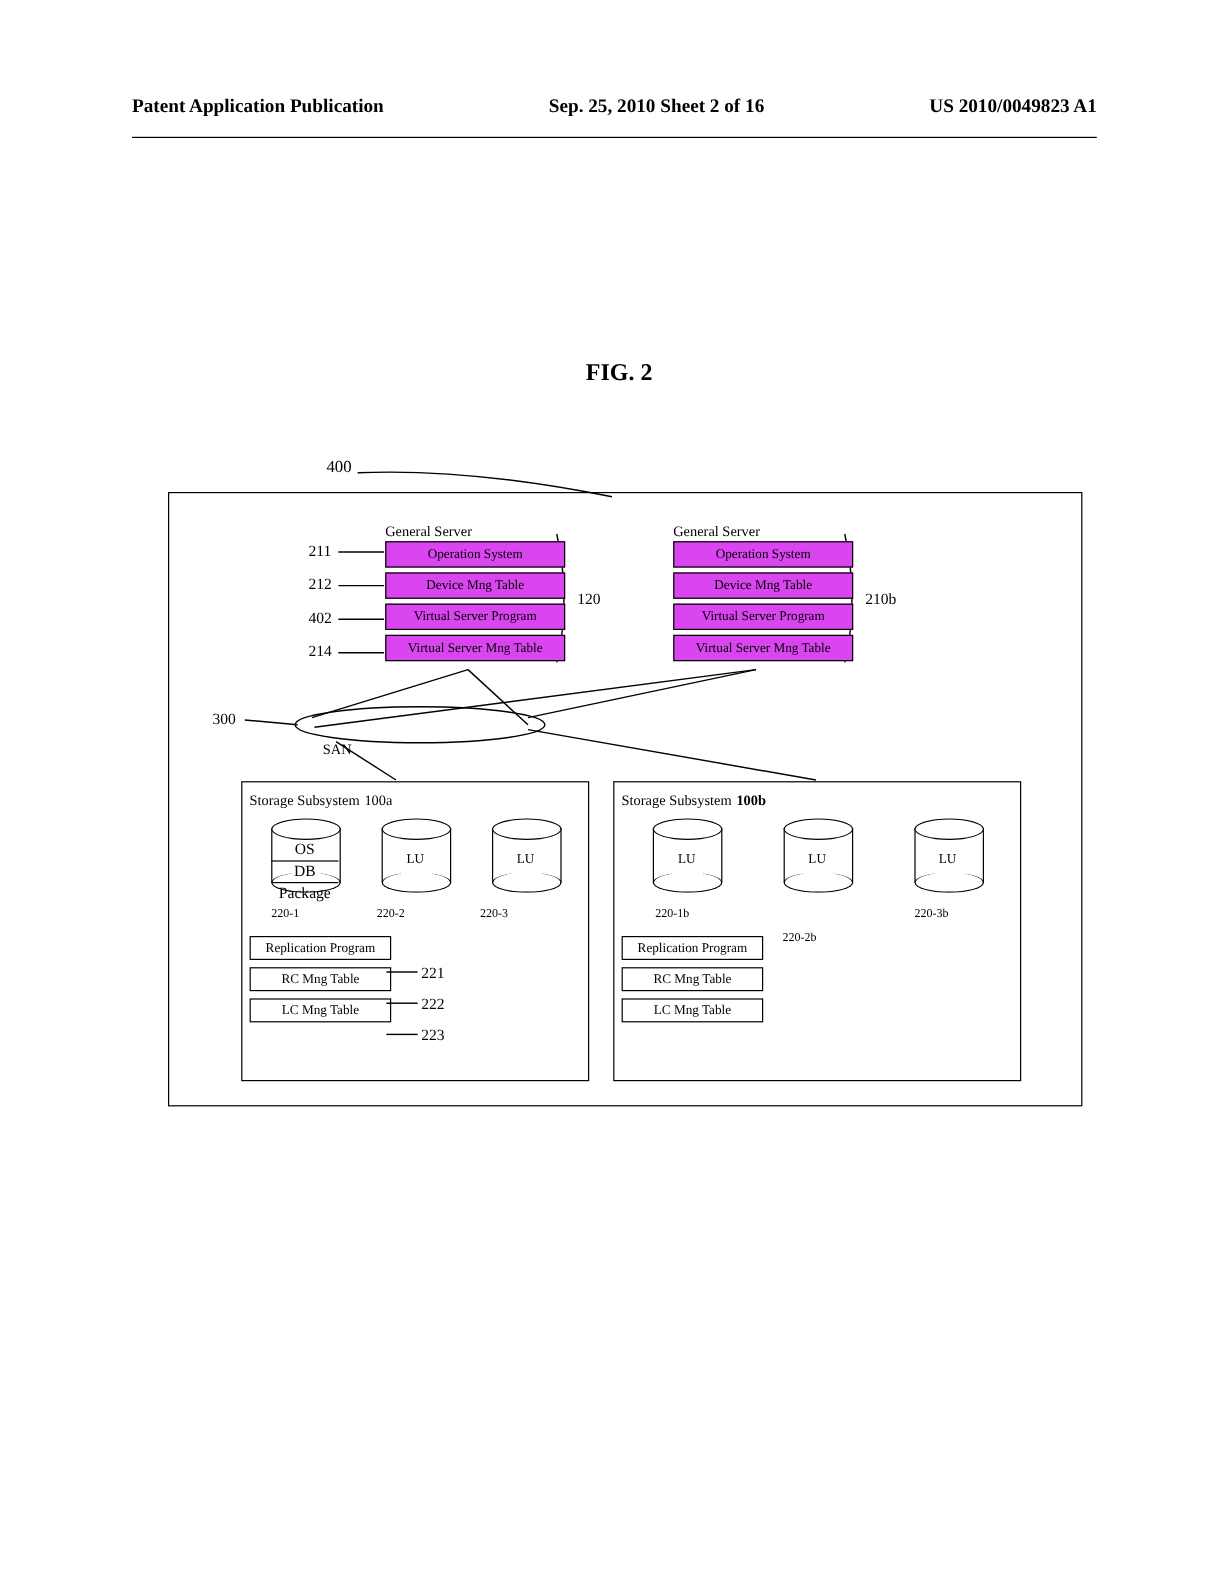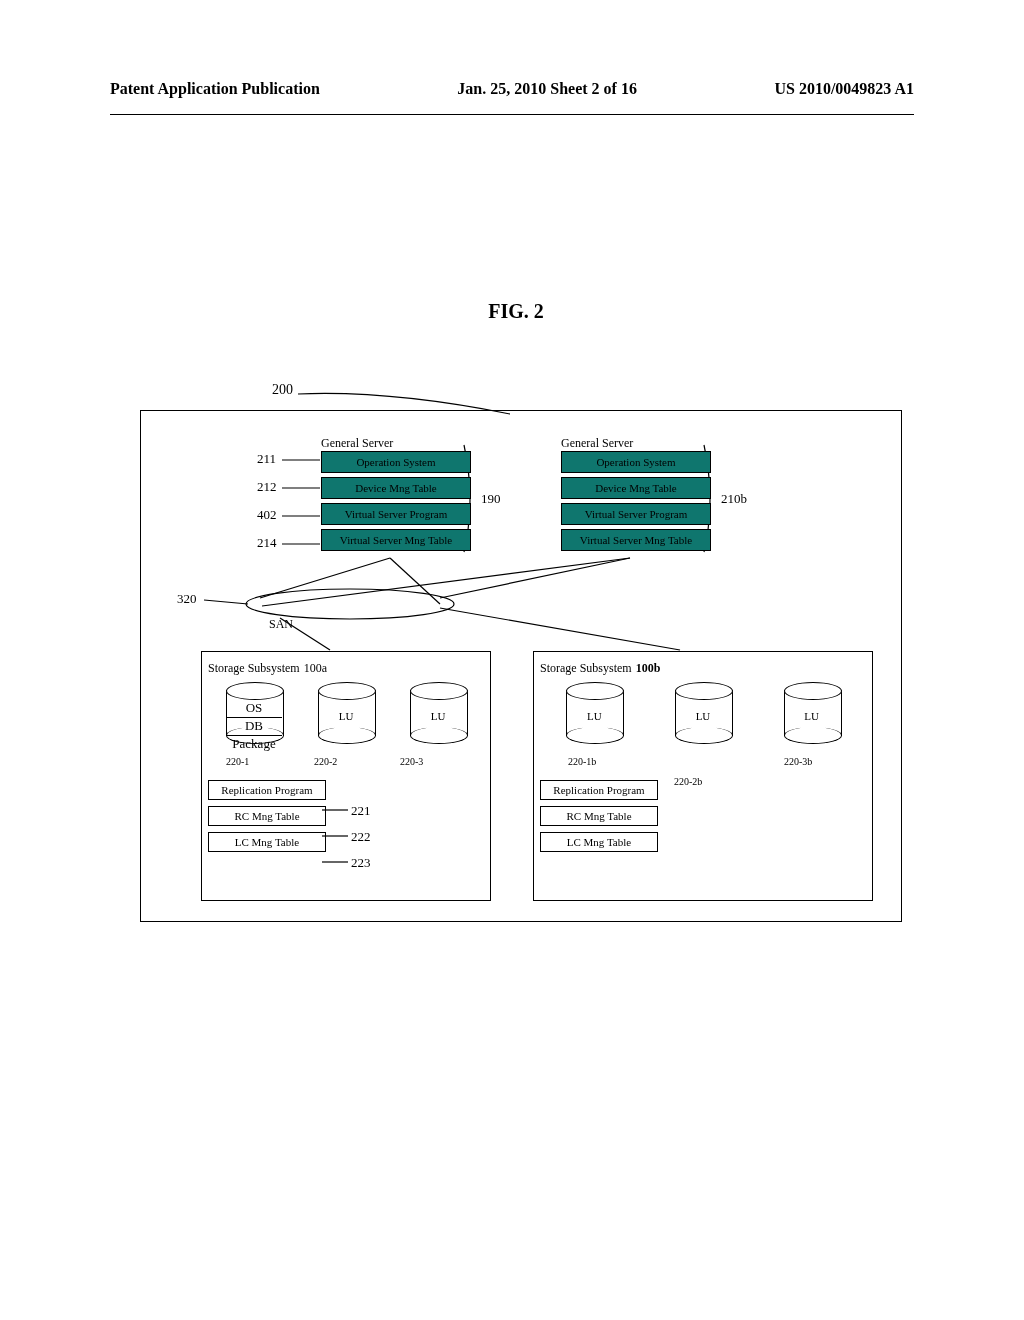--- a/index.html
+++ b/index.html
@@ -63,21 +63,21 @@
   .server-title {
     font-size: 12px;
     margin-bottom: 0;
   }
   .stack-item {
     border: 1.2px solid #000;
     font-size: 11px;
     text-align: center;
     padding: 4px 4px;
     margin-bottom: 4px;
-    background: #0f766e;
+    background: #d946ef;
     width: 140px;
   }
   .srv-left {
     top: 25px;
     left: 180px;
   }
   .srv-right {
     top: 25px;
     left: 420px;
   }
@@ -167,28 +167,28 @@
     top: 0;
     left: 0;
     pointer-events: none;
   }
 </style>
 </head>
 <body>
 
 <div class="header">
   <span>Patent Application Publication</span>
-  <span>Jan. 25, 2010  Sheet 2 of 16</span>
+  <span>Sep. 25, 2010  Sheet 2 of 16</span>
   <span>US 2010/0049823 A1</span>
 </div>
 
 <div class="fig-title">FIG. 2</div>
 
 <div class="diagram">
-  <div class="dc-label-num">200</div>
+  <div class="dc-label-num">400</div>
 
   <svg class="lines" width="760" height="520">
 
     <path d="M 158 4 Q 250 0 370 24" stroke="#000" fill="none" stroke-width="1.2"></path>
 
     <line x1="142" y1="70" x2="180" y2="70" stroke="#000" stroke-width="1.2"></line>
     <line x1="142" y1="98" x2="180" y2="98" stroke="#000" stroke-width="1.2"></line>
     <line x1="142" y1="126" x2="180" y2="126" stroke="#000" stroke-width="1.2"></line>
     <line x1="142" y1="154" x2="180" y2="154" stroke="#000" stroke-width="1.2"></line>
 
@@ -228,23 +228,23 @@
       <div class="stack-item">Operation System</div>
       <div class="stack-item">Device Mng Table</div>
       <div class="stack-item">Virtual Server Program</div>
       <div class="stack-item">Virtual Server Mng Table</div>
     </div>
 
     <div class="ref-label" style="top:40px; left:116px;">211</div>
     <div class="ref-label" style="top:68px; left:116px;">212</div>
     <div class="ref-label" style="top:96px; left:116px;">402</div>
     <div class="ref-label" style="top:124px; left:116px;">214</div>
-    <div class="ref-label" style="top:80px; left:340px;">190</div>
+    <div class="ref-label" style="top:80px; left:340px;">120</div>
     <div class="ref-label" style="top:80px; left:580px;">210b</div>
-    <div class="ref-label" style="top:180px; left:36px;">320</div>
+    <div class="ref-label" style="top:180px; left:36px;">300</div>
 
     <div class="san-ellipse-text">SAN</div>
 
     <div class="storage-box" style="top:240px; left:60px; width:290px; height:250px;">
       <span class="storage-title">Storage Subsystem</span>
       <span class="storage-title" style="font-weight:normal;margin-top:36px;">100a</span>
       <div class="lu-row">
         <div class="cyl">
           <div class="cyl-body"></div>
             <div class="cyl-bottom"></div>
@@ -274,21 +274,21 @@
 
       <div class="prog-item" style="margin-top:36px;">Replication Program</div>
       <div class="prog-item">RC Mng Table</div>
       <div class="prog-item">LC Mng Table</div>
     </div>
 
     <div class="ref-label" style="top:392px; left:210px;">221</div>
     <div class="ref-label" style="top:418px; left:210px;">222</div>
     <div class="ref-label" style="top:444px; left:210px;">223</div>
 
-    <div class="storage-box" style="top:240px; left:392px; width:340px; height:250px;">
+    <div class="storage-box" style="top:240px; left:370px; width:340px; height:250px;">
       <span class="storage-title">Storage Subsystem</span>
       <span class="storage-title" style="font-weight:bold;">100b</span>
       <div class="lu-row">
         <div class="cyl">
           <div class="cyl-body"></div>
             <div class="cyl-bottom"></div>
             <div class="cyl-top"></div>
           <div class="cyl-label">LU</div>
         </div>
         <div class="cyl">

